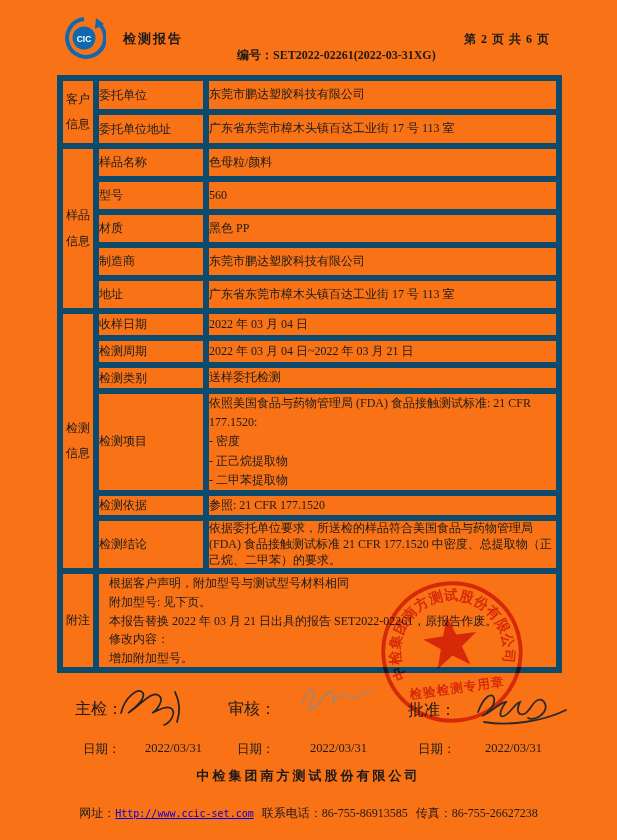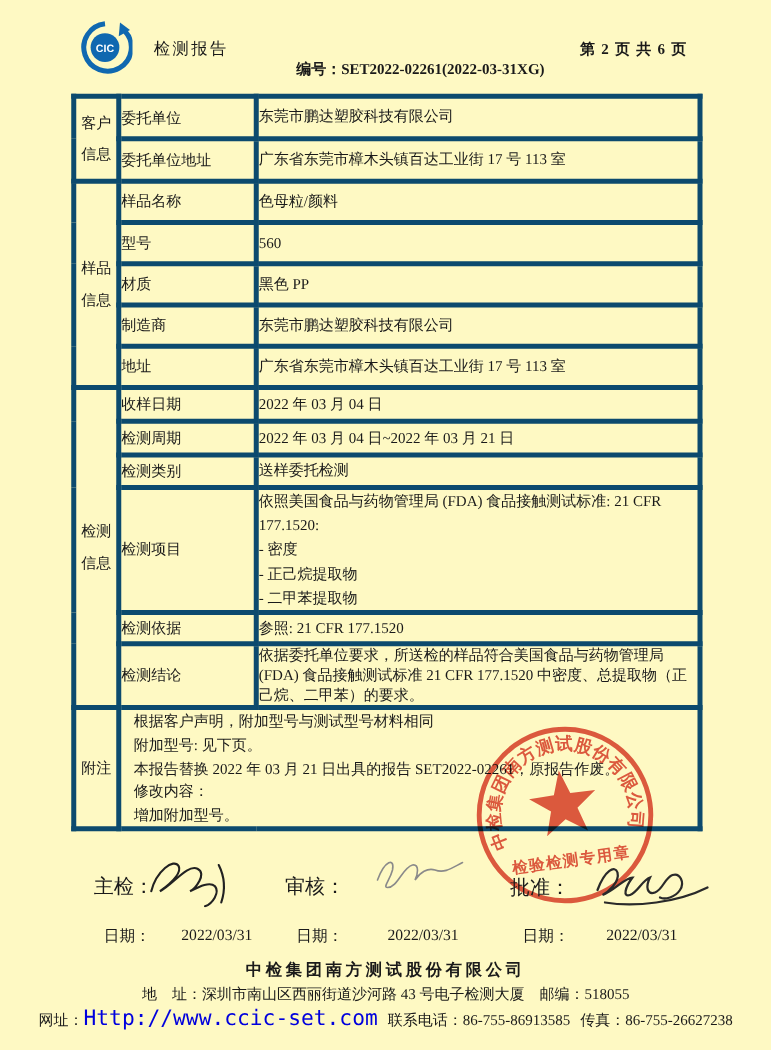--- a/index.html
+++ b/index.html
@@ -1,48 +1,48 @@
 <!DOCTYPE html>
 <html><head>
 <meta charset="utf-8">
 <style>
   html,body{margin:0;padding:0;background:#e8e8e8;}
-  .page{position:relative;width:617px;height:840px;background:#fef9c3;overflow:hidden;
+  .page{position:relative;width:617px;height:840px;background:#f97316;overflow:hidden;
         font-family:"Liberation Serif","DejaVu Serif",serif;color:#1a1a1a;}
 
   
   .logo{position:absolute;left:62px;top:16px;width:44px;height:44px;}
-  .hdr-title{position:absolute;left:123px;top:30px;font-size:13px;font-weight:normal;letter-spacing:2px;}
+  .hdr-title{position:absolute;left:123px;top:30px;font-size:13px;font-weight:bold;letter-spacing:2px;}
   .hdr-no{position:absolute;left:237px;top:31px;font-size:12px;font-weight:bold;margin-top:16px;}
   .hdr-page{position:absolute;left:464px;top:31px;font-size:12px;font-weight:bold;letter-spacing:1px;}
 
   
   table.report{position:absolute;left:57px;top:75px;width:505px;border-collapse:collapse;
         table-layout:fixed;font-size:12px;}
-  table.report td{border:4px solid #0c4a6e;padding:0;vertical-align:middle;overflow:hidden;}
+  table.report td{border:6px solid #0c4a6e;padding:0;vertical-align:middle;overflow:hidden;}
   td.group{width:36px;text-align:center;white-space:pre-line;line-height:2.1;}
   td.flabel{width:110px;padding:2px 2px 2px 9px;}
   td.fvalue{padding:3px 8px 3px 12px;white-space:pre-line;line-height:1.45;}
 
   
   .sig-label{position:absolute;font-size:16px;}
   .sig-date{position:absolute;font-size:12.5px;}
   svg.sig{position:absolute;}
 
   
   .stamp{position:absolute;left:374px;top:574px;width:156px;height:156px;opacity:.88;
          mix-blend-mode:multiply;pointer-events:none;}
 
   
   .ft-company{position:absolute;left:0;top:767px;width:617px;text-align:center;
         font-size:13px;font-weight:bold;letter-spacing:3px;}
   .ft-address{position:absolute;left:0;top:787px;width:617px;text-align:center;font-size:12px;}
   .ft-contact{position:absolute;left:0;top:805px;width:617px;text-align:center;font-size:12px;}
-  .ft-contact .url{color:#0000dd;
-        font-family:"DejaVu Sans Mono","Liberation Mono",monospace;font-size:17px;}
+  .ft-contact .url{color:#0000dd;text-decoration:underline;
+        font-family:"DejaVu Sans Mono","Liberation Mono",monospace;font-size:10px;}
   .sp{display:inline-block;width:8px;}
 </style>
 </head>
 <body>
 
 <div class="page">
 
   <svg class="logo" viewBox="0 0 44 44">
     <path d="M 22,3 A 19,19 0 1 0 38,9" fill="none" stroke="#1068b0" stroke-width="4"></path>
     <polygon points="34,2 42,8 33,13" fill="#1068b0"></polygon>
@@ -166,18 +166,17 @@
   </svg>
 
   <div class="sig-date" style="left:83px;top:741px">日期：</div>
   <div class="sig-date" style="left:145px;top:741px">2022/03/31</div>
   <div class="sig-date" style="left:237px;top:741px">日期：</div>
   <div class="sig-date" style="left:310px;top:741px">2022/03/31</div>
   <div class="sig-date" style="left:418px;top:741px">日期：</div>
   <div class="sig-date" style="left:485px;top:741px">2022/03/31</div>
 
   <div class="ft-company">中检集团南方测试股份有限公司</div>
-  <div class="ft-address">地　址：深圳市南山区西丽街道沙河路 43 号电子检测大厦　邮编：518055</div>
   <div class="ft-contact">
     <span>网址：</span><span class="url">Http://www.ccic-set.com</span><span class="sp"></span><span>联系电话：86-755-86913585</span><span class="sp"></span><span>传真：86-755-26627238</span>
   </div>
 
 </div>
 
 </body></html>

